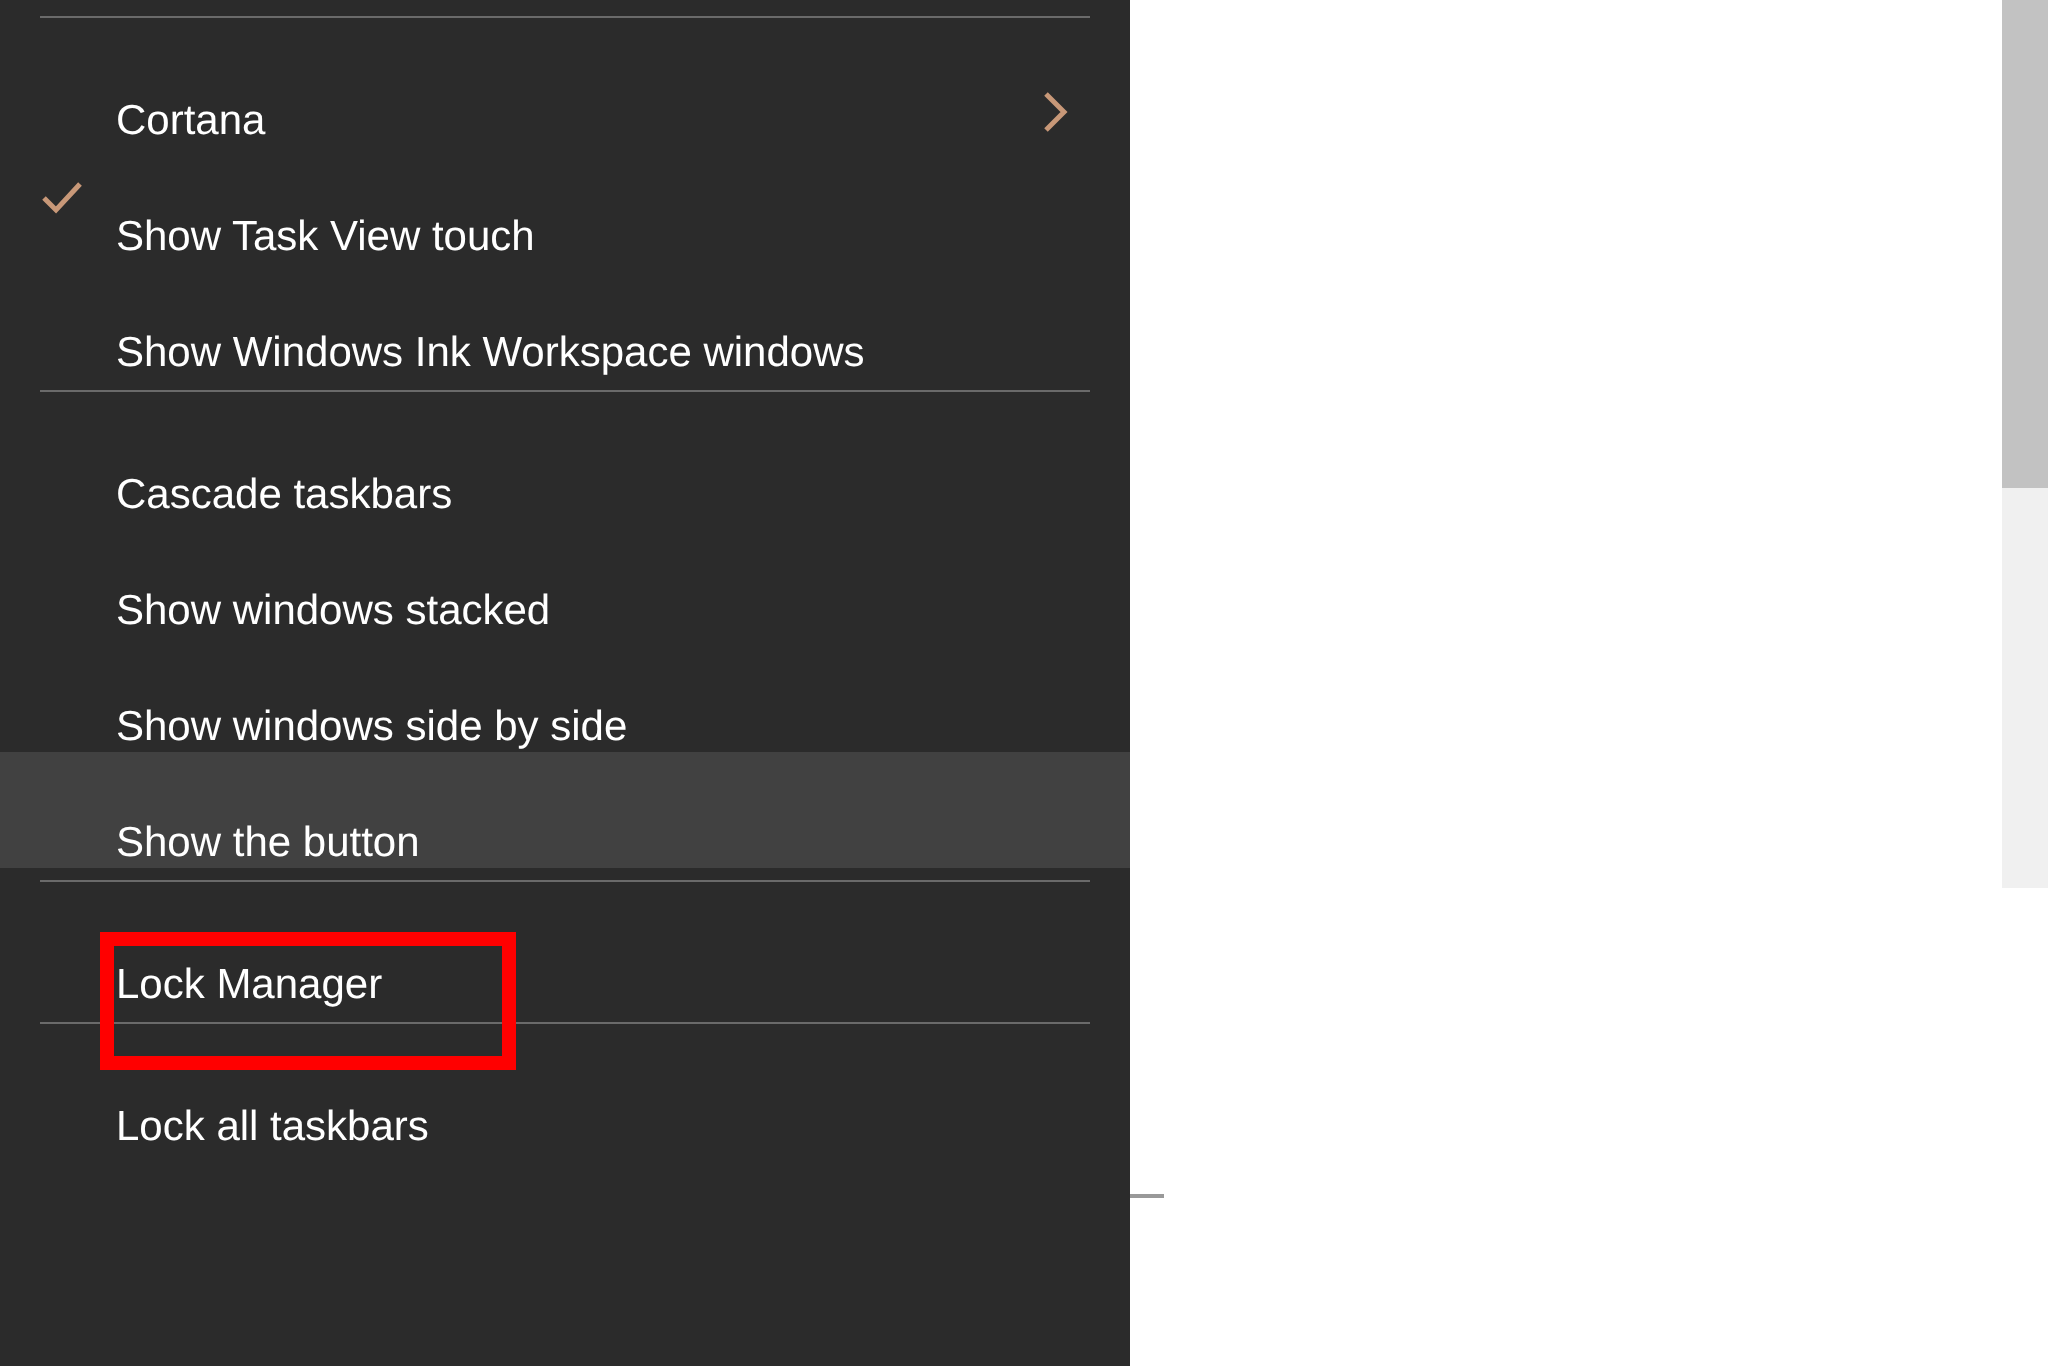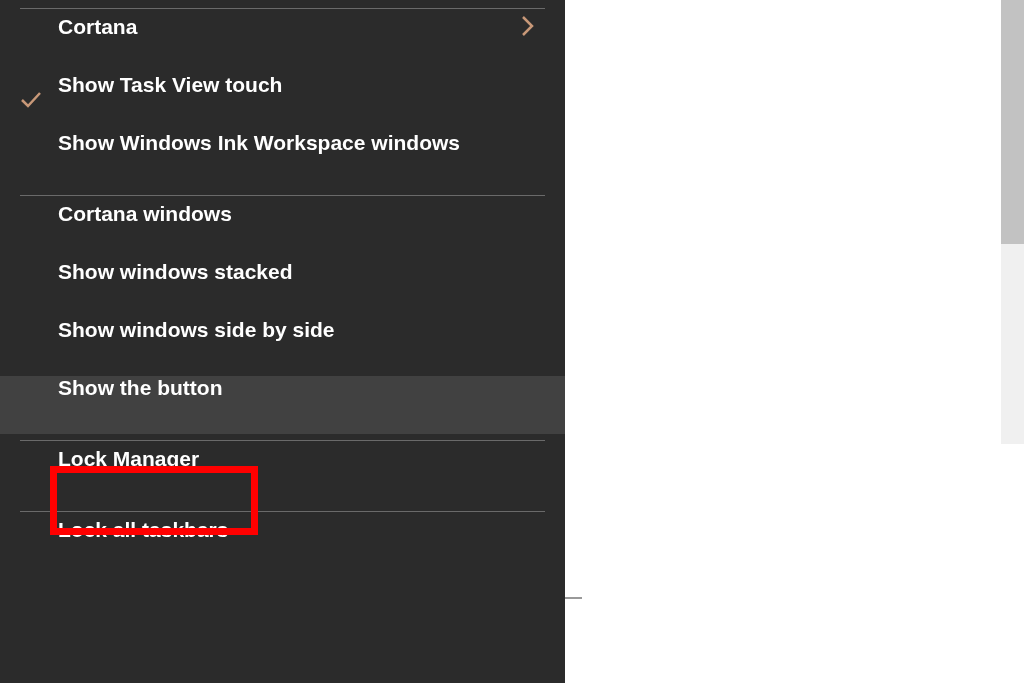--- a/index.html
+++ b/index.html
@@ -19,26 +19,26 @@
       position: absolute;
       top: 0;
       left: 0;
       width: 565px;
       height: 683px;
       background: #2b2b2b;
       overflow: hidden;
     }
     .menu-item {
       display: flex;
-      align-items: flex-start;
+      align-items: flex-end;
       height: 58px;
       padding: 0 20px 0 58px;
       color: #ffffff;
       font-size: 21px;
-      font-weight: 700;
+      font-weight: 400;
       position: relative;
       cursor: pointer;
     }
     .menu-item.first-cut {
       height: 28px;
       margin-top: -26px;
       padding-top: 0;
     }
     .menu-item.hovered {
       background: #414141;
@@ -137,21 +137,21 @@
   </div>
 
   <div class="menu-item">
     <span class="label">Show Windows Ink Workspace windows</span>
   </div>
 
 
   <div class="separator"></div>
 
   <div class="menu-item">
-    <span class="label">Cortana windows</span>
+    <span class="label">Cascade taskbars</span>
   </div>
 
   <div class="menu-item">
     <span class="label">Show windows stacked</span>
   </div>
 
   <div class="menu-item">
     <span class="label">Show windows side by side</span>
   </div>
 

